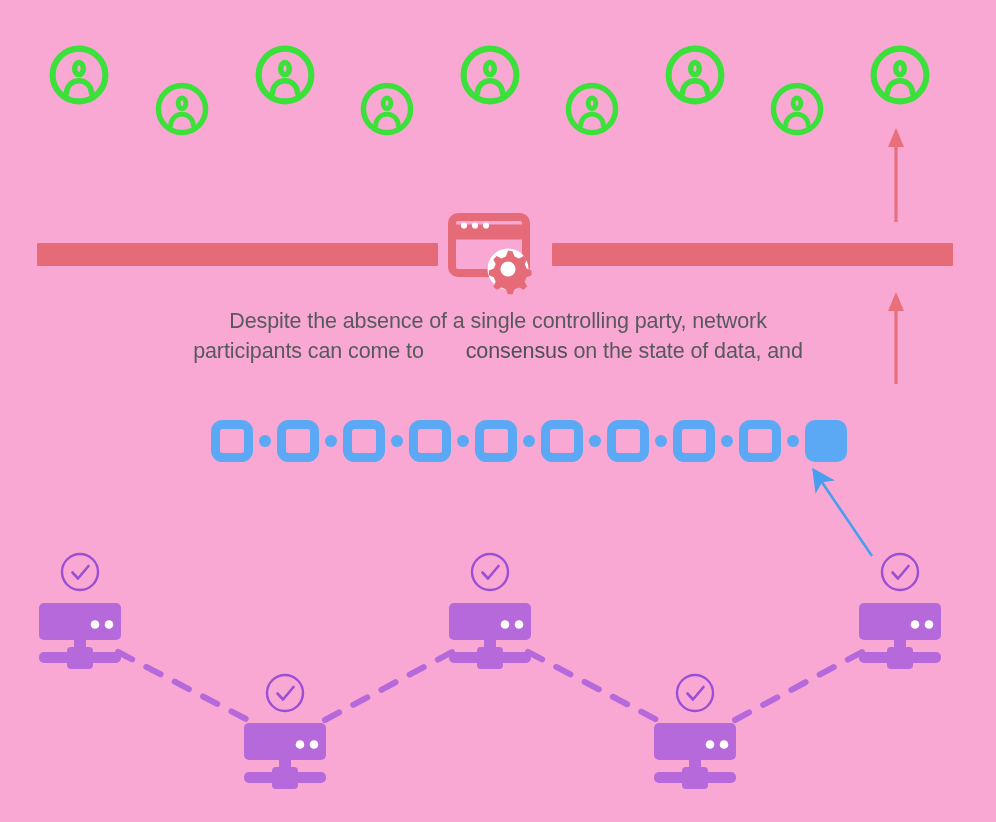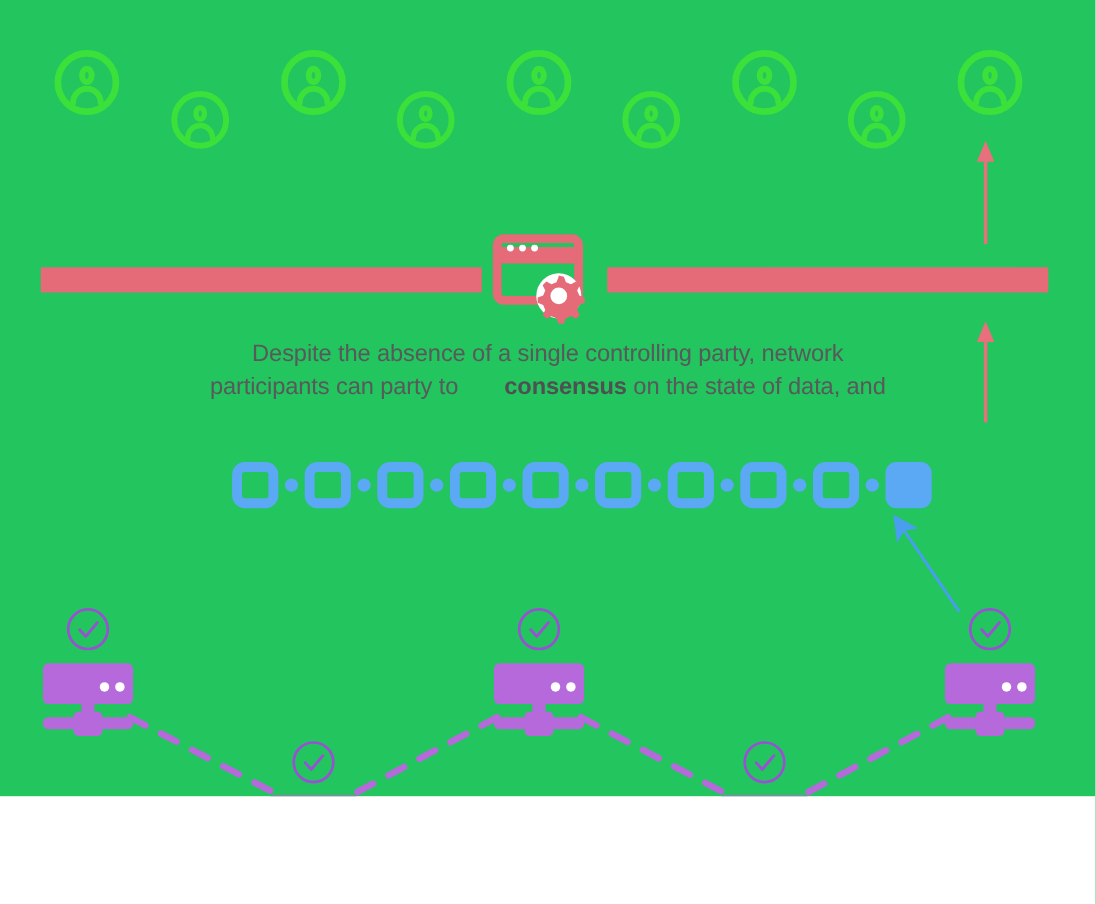--- a/index.html
+++ b/index.html
@@ -8,22 +8,22 @@
     padding: 0;
     background: #ffffff;
   }
   body {
     font-family: "Liberation Sans", sans-serif;
     -webkit-font-smoothing: antialiased;
   }
   #stage {
     position: relative;
     width: 996px;
-    height: 724px;
-    background: #22c55e;
+    height: 822px;
+    background: #f9a8d4;
     overflow: hidden;
   }
   .layer {
     position: absolute;
     top: 0;
     left: 0;
     width: 996px;
     height: 822px;
   }
   .abs { position: absolute; }
@@ -41,21 +41,21 @@
     left: 108px;
     top: 306px;
     width: 780px;
     text-align: center;
     color: #58595B;
     font-size: 21.5px;
     line-height: 30px;
     font-family: "Liberation Sans", sans-serif;
     letter-spacing: -0.1px;
   }
-  #narrative b { font-weight: bold; color: #4F5052; margin-left: 36px; }
+  #narrative b { font-weight: normal; color: #4F5052; margin-left: 36px; }
 
   
   svg { display: block; overflow: visible; }
 </style>
 </head>
 <body>
 
 <div id="stage">
 
   <svg class="layer" viewBox="0 0 996 822" width="996" height="822">
@@ -142,21 +142,21 @@
           <path d="M 896 292 L 888 311 L 904 311 Z" fill="#E8707C"></path>
         </g>
       </g>
   </svg>
 
   <div id="narrative">
     <div>
       <span>Despite the absence of a single controlling party, network</span>
     </div>
     <div>
-      <span>participants can party to </span><b>consensus</b><span> on the state of data, and</span>
+      <span>participants can come to </span><b>consensus</b><span> on the state of data, and</span>
     </div>
   </div>
 
   <svg class="layer" viewBox="0 0 996 822" width="996" height="822">
     <g id="blockchain-group">
         <g>
           <rect x="215.5" y="424.5" width="33" height="33" rx="7" ry="7" fill="none" stroke="#5BA9F4" stroke-width="9"></rect>
         </g>
         <circle cx="265" cy="441" r="6" fill="#5BA9F4"></circle>
         <g>

